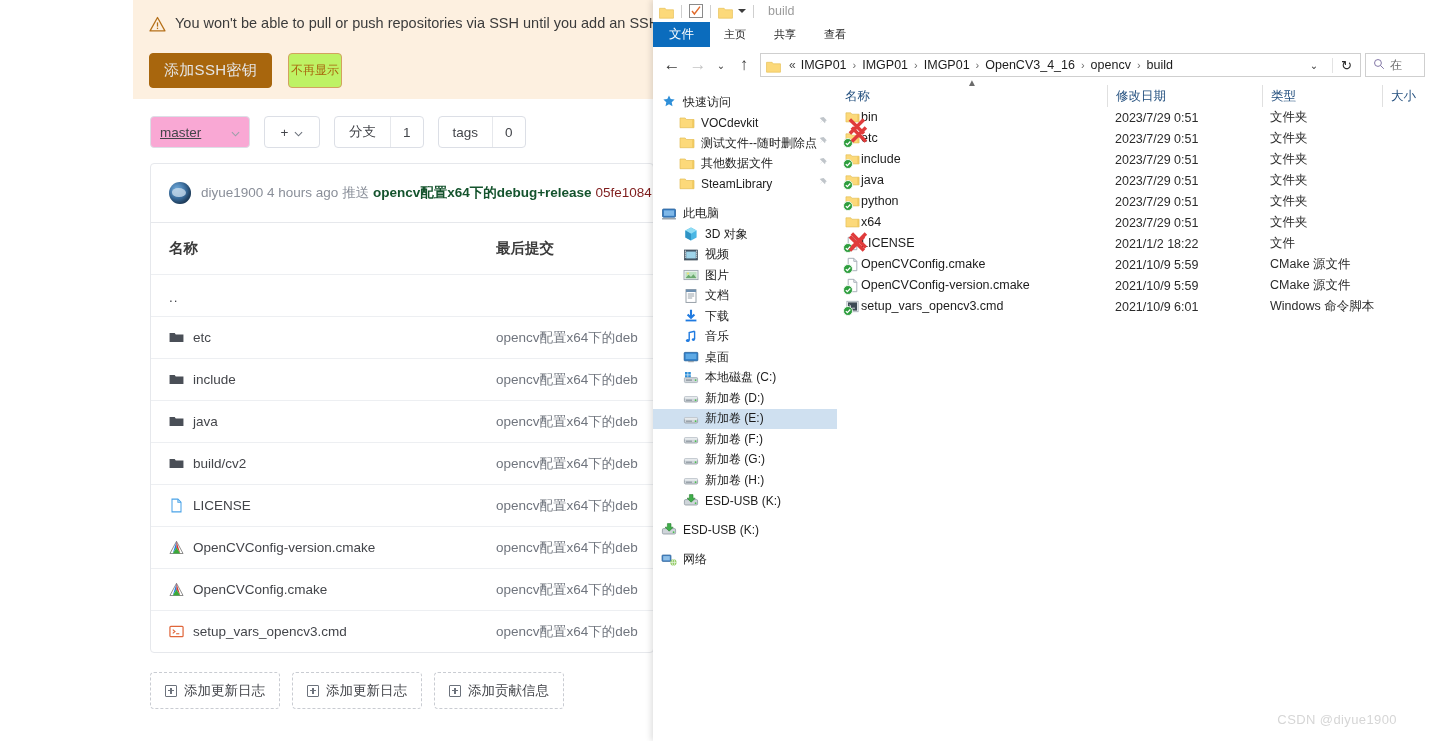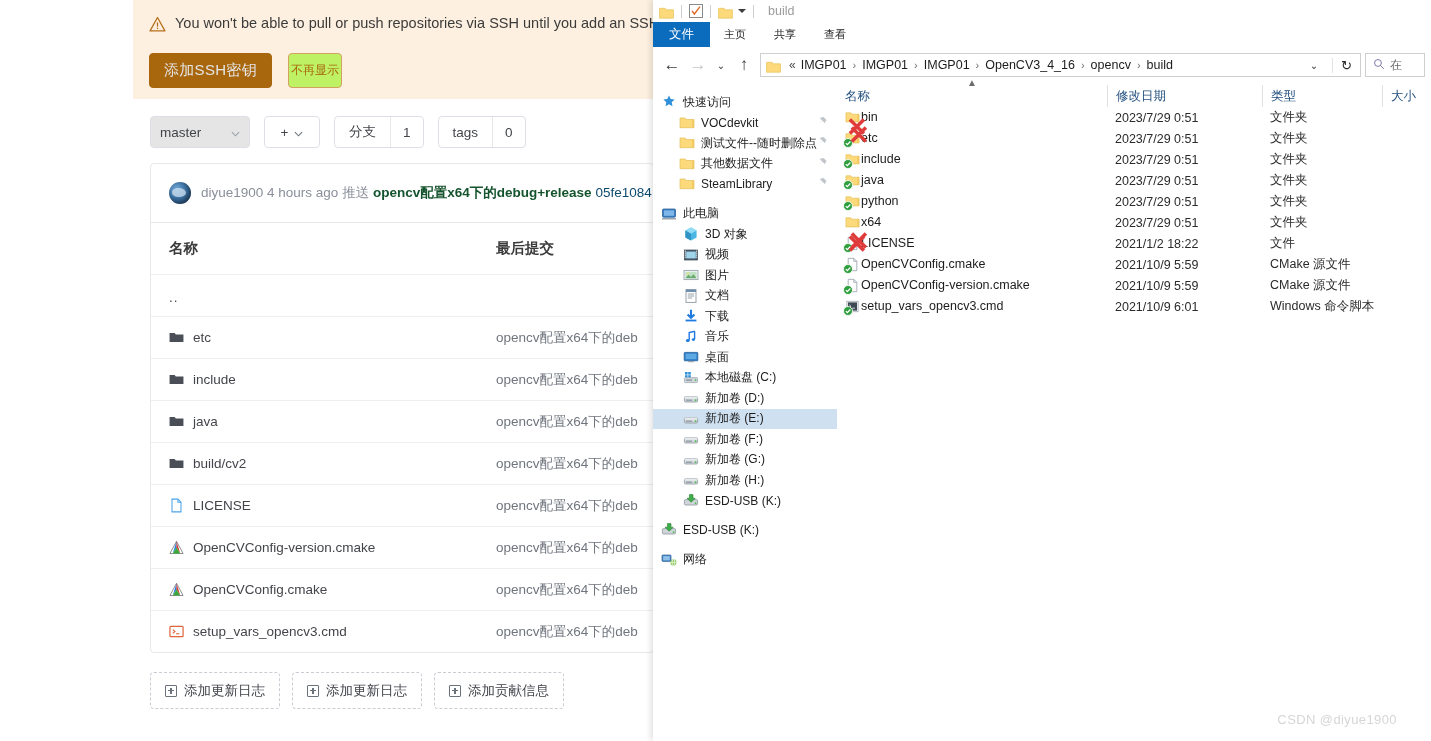--- a/index.html
+++ b/index.html
@@ -29,21 +29,21 @@
   }
   .gt-btn-ghost {
     background:#bef264; color:#a8660d; font-size:12px; padding:7px 2px;
     border-radius:4px; border:1px solid #d2a35f;
   }
 
   .gt-toolbar { position:absolute; left:150px; top:116px; display:flex; gap:14px; }
   .gt-select {
     width:100px; height:32px; border:1px solid #dcdfe6; border-radius:4px;
     display:flex; align-items:center; justify-content:space-between;
-    padding:0 9px; font-size:13.5px; color:#43454a; background:#e5e5e5;
+    padding:0 9px; font-size:13.5px; color:#43454a; background:#f9a8d4;text-decoration:underline;
   }
   .gt-plus {
     width:56px; height:32px; border:1px solid #dcdfe6; border-radius:4px;
     display:flex; align-items:center; justify-content:center; gap:6px;
     font-size:13.5px; color:#43454a; background:#fff;
   }
   .gt-count { height:32px; border:1px solid #dcdfe6; border-radius:4px; display:flex; background:#fff; }
   .gt-count .lbl { padding:0 14px; display:flex; align-items:center; font-size:13.5px; color:#43454a; }
   .gt-count .num { padding:0 12px; display:flex; align-items:center; font-size:13.5px; color:#43454a; border-left:1px solid #e6e8ec; }
 
@@ -57,21 +57,21 @@
     background:radial-gradient(circle at 35% 32%, #6fa8d8 0%, #3b6fa0 45%, #1d3f63 100%);
     box-shadow:inset -2px -2px 4px rgba(0,0,0,.35);
     position:relative; overflow:hidden;
   }
   .gt-avatar::after{
     content:""; position:absolute; left:3px; top:6px; width:14px; height:9px;
     background:#cfe0ef; border-radius:45% 55% 50% 50%; opacity:.75;
   }
   .gt-commit-text { font-size:13.5px; color:#8a8f99; }
   .gt-commit-text .msg { color:#14532d; font-weight:bold; }
-  .gt-commit-text .sha { color:#0c4a6e; }
+  .gt-commit-text .sha { color:#7f1d1d; }
 
   .gt-thead { height:52px; border-top:1px solid #e6e8ec; display:flex; align-items:center; font-size:14.5px; color:#3b3b3b; font-weight:bold; }
   .gt-thead .c1 { width:345px; padding-left:18px; }
   .gt-thead .c2 { flex:1; }
 
   .gt-row { height:42px; border-top:1px solid #edeff2; display:flex; align-items:center; font-size:13.5px; color:#43454a; white-space:nowrap; }
   .gt-row .c1 { width:345px; padding-left:18px; display:flex; align-items:center; gap:9px; overflow:hidden; }
   .gt-row .c2 { flex:1; color:#70757e; overflow:hidden; }
   .gt-row.up .c1 { color:#43454a; letter-spacing:1px; padding-top:4px;}
 

